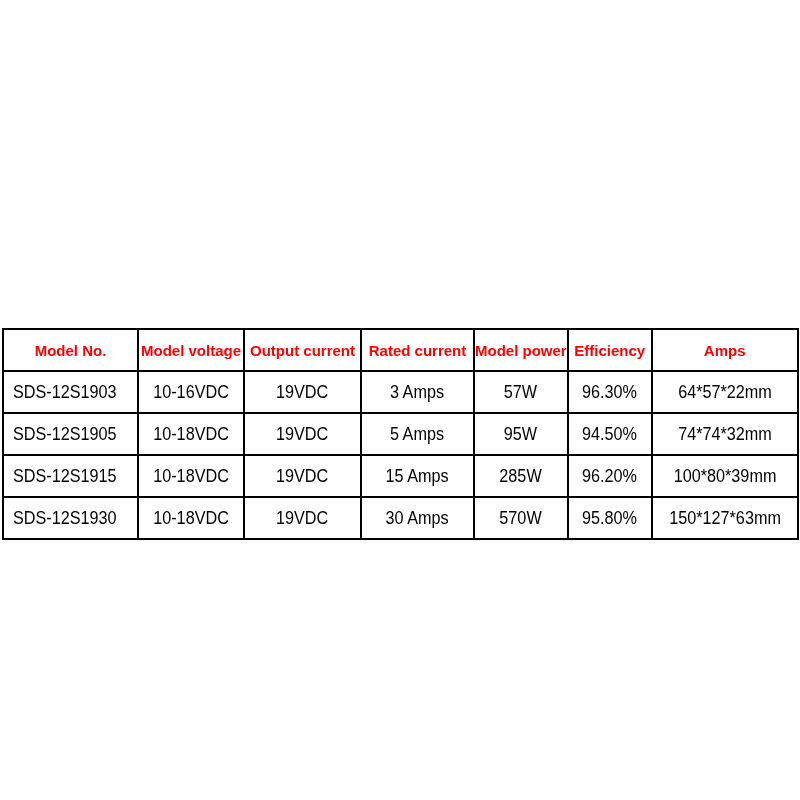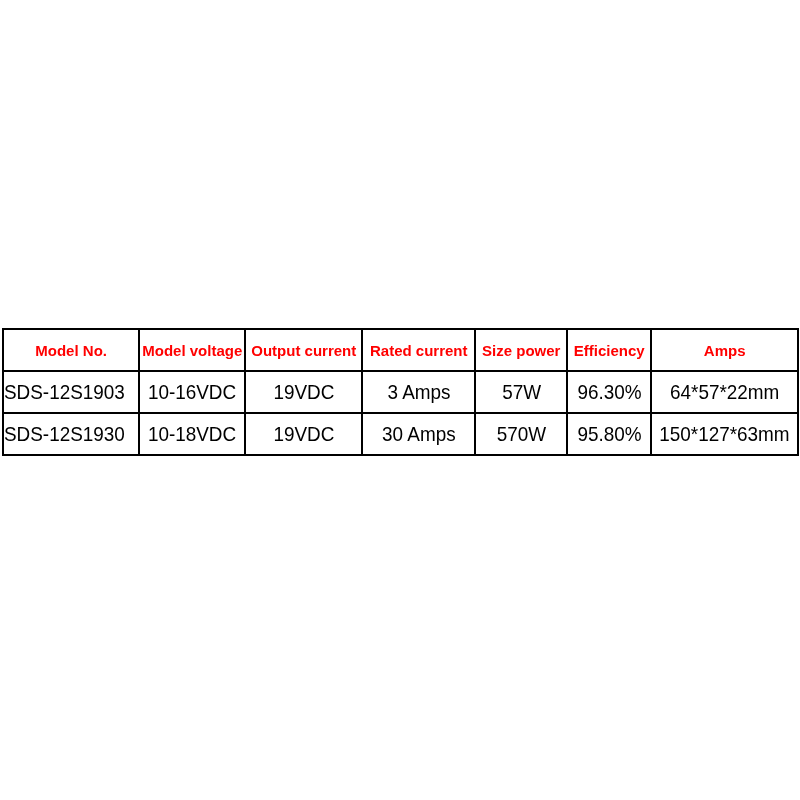--- a/index.html
+++ b/index.html
@@ -38,21 +38,21 @@
     white-space: nowrap;
     overflow: hidden;
   }
   table.spec th {
     color: var(--header-color, #ff0000);
     font-weight: bold;
     font-size: 15px;
   }
   table.spec td {
     color: var(--body-color, #000000);
-    font-size: 21px;
+    font-size: 18px;
     font-weight: normal;
   }
   
   td .ct {
     display: inline-block;
     transform: scaleX(0.9);
     transform-origin: center center;
   }
   td.model {
     text-align: left;
@@ -75,36 +75,54 @@
         <col class="c4">
         <col class="c5">
         <col class="c6">
     </colgroup>
     <thead>
       <tr>
         <th>Model No.</th>
         <th>Model voltage</th>
         <th>Output current</th>
         <th>Rated current</th>
-        <th>Size power</th>
+        <th>Model power</th>
         <th>Efficiency</th>
         <th>Amps</th>
       </tr>
     </thead>
     <tbody>
       <tr>
         <td class="model"><span class="ct">SDS-12S1903</span></td>
         <td><span class="ct">10-16VDC</span></td>
         <td><span class="ct">19VDC</span></td>
         <td><span class="ct">3 Amps</span></td>
         <td><span class="ct">57W</span></td>
         <td><span class="ct">96.30%</span></td>
         <td><span class="ct">64*57*22mm</span></td>
       </tr>
       <tr>
+        <td class="model"><span class="ct">SDS-12S1905</span></td>
+        <td><span class="ct">10-18VDC</span></td>
+        <td><span class="ct">19VDC</span></td>
+        <td><span class="ct">5 Amps</span></td>
+        <td><span class="ct">95W</span></td>
+        <td><span class="ct">94.50%</span></td>
+        <td><span class="ct">74*74*32mm</span></td>
+      </tr>
+      <tr>
+        <td class="model"><span class="ct">SDS-12S1915</span></td>
+        <td><span class="ct">10-18VDC</span></td>
+        <td><span class="ct">19VDC</span></td>
+        <td><span class="ct">15 Amps</span></td>
+        <td><span class="ct">285W</span></td>
+        <td><span class="ct">96.20%</span></td>
+        <td><span class="ct">100*80*39mm</span></td>
+      </tr>
+      <tr>
         <td class="model"><span class="ct">SDS-12S1930</span></td>
         <td><span class="ct">10-18VDC</span></td>
         <td><span class="ct">19VDC</span></td>
         <td><span class="ct">30 Amps</span></td>
         <td><span class="ct">570W</span></td>
         <td><span class="ct">95.80%</span></td>
         <td><span class="ct">150*127*63mm</span></td>
       </tr>
     </tbody>
   </table>

